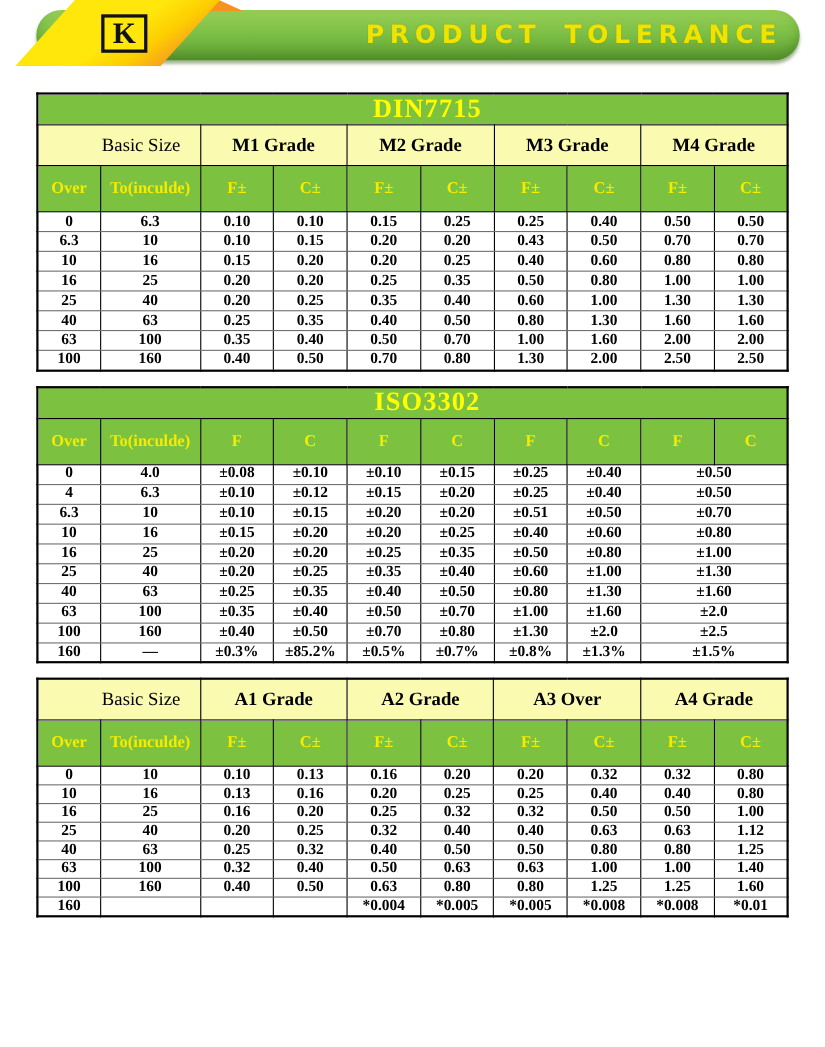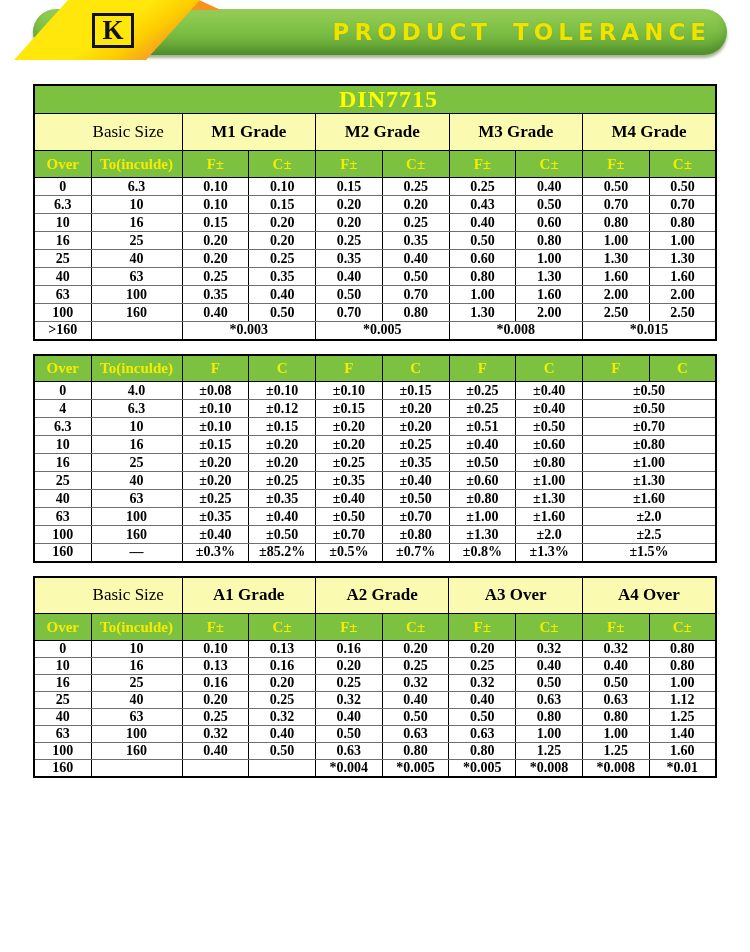--- a/index.html
+++ b/index.html
@@ -86,21 +86,21 @@
     font-size: 24px; height: 19px; letter-spacing: 1px; padding-left: 27px;
   }
   tr.row-grade td {
     background: var(--header-cream, #fafab0);
     color: #000; font-size: 17px; height: 37px;
   }
   tr.row-grade td:first-child { font-weight: normal; padding-left: 40px; }
   tr.row-sub td {
     background: var(--table-green, #7dc141);
     color: var(--subhead-yellow, #f5ec00);
-    font-size: 15px; height: 27px;
+    font-size: 15px; height: 42px;
   }
   tr.row-data td {
     background: #fff; color: #000;
     font-size: 14px; height: 18px;
     border-top: 1px solid #6f6f6f;
     border-bottom: 1px solid #6f6f6f;
   }
   table.t2 tr.row-data td { height: 18px; }
   table.t3 tr.row-data td { height: 17px; }
 </style>
@@ -239,37 +239,32 @@
             <td colspan="1">160</td>
             <td colspan="1">0.40</td>
             <td colspan="1">0.50</td>
             <td colspan="1">0.70</td>
             <td colspan="1">0.80</td>
             <td colspan="1">1.30</td>
             <td colspan="1">2.00</td>
             <td colspan="1">2.50</td>
             <td colspan="1">2.50</td>
           </tr>
-          <tr class="row-data">
-            <td colspan="1">&gt;160</td>
-            <td colspan="1"></td>
-            <td colspan="2">*0.003</td>
-            <td colspan="2">*0.005</td>
-            <td colspan="2">*0.008</td>
-            <td colspan="2">*0.015</td>
-          </tr>
         </tbody>
     </table>
     <table class="tol t2">
       <colgroup>
           <col class="c-over">
           <col class="c-to">
           <col span="8" class="c-val">
         </colgroup>
       <tbody>
+          <tr class="row-title">
+            <td colspan="10">ISO3302</td>
+          </tr>
           <tr class="row-sub">
             <td colspan="1">Over</td>
             <td colspan="1">To(inculde)</td>
             <td colspan="1">F</td>
             <td colspan="1">C</td>
             <td colspan="1">F</td>
             <td colspan="1">C</td>
             <td colspan="1">F</td>
             <td colspan="1">C</td>
             <td colspan="1">F</td>
@@ -392,21 +387,21 @@
           <col class="c-over">
           <col class="c-to">
           <col span="8" class="c-val">
         </colgroup>
       <tbody>
           <tr class="row-grade">
             <td colspan="2">Basic Size</td>
             <td colspan="2">A1 Grade</td>
             <td colspan="2">A2 Grade</td>
             <td colspan="2">A3 Over</td>
-            <td colspan="2">A4 Over</td>
+            <td colspan="2">A4 Grade</td>
           </tr>
           <tr class="row-sub">
             <td colspan="1">Over</td>
             <td colspan="1">To(inculde)</td>
             <td colspan="1">F±</td>
             <td colspan="1">C±</td>
             <td colspan="1">F±</td>
             <td colspan="1">C±</td>
             <td colspan="1">F±</td>
             <td colspan="1">C±</td>

